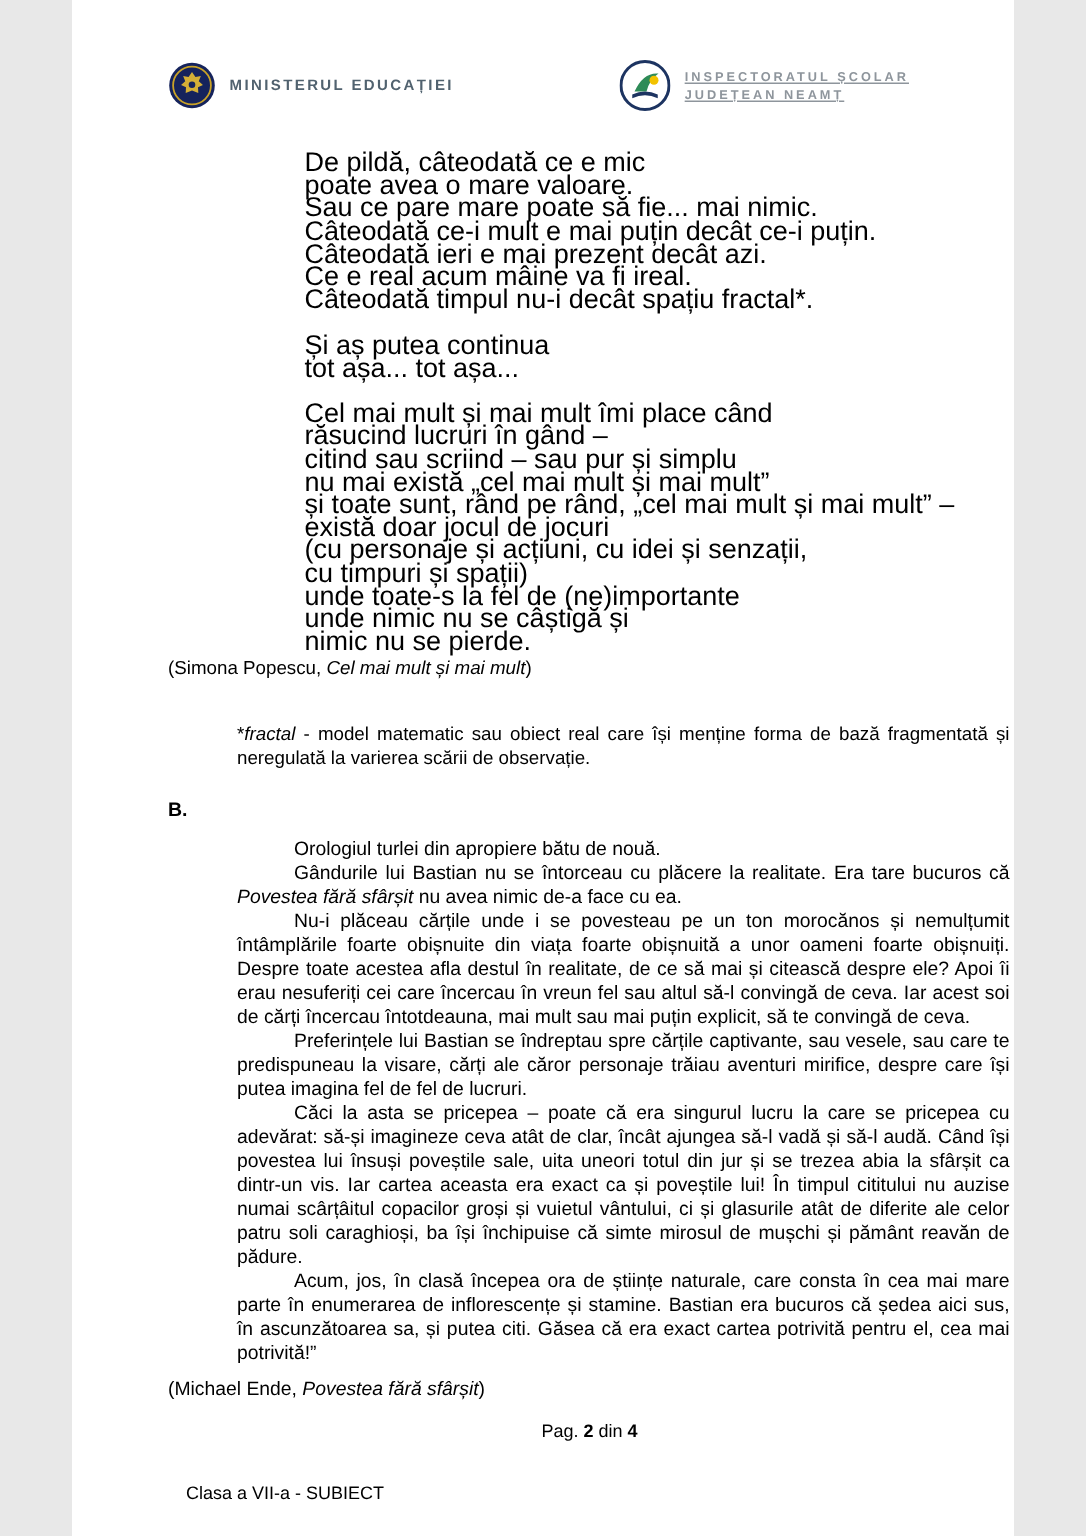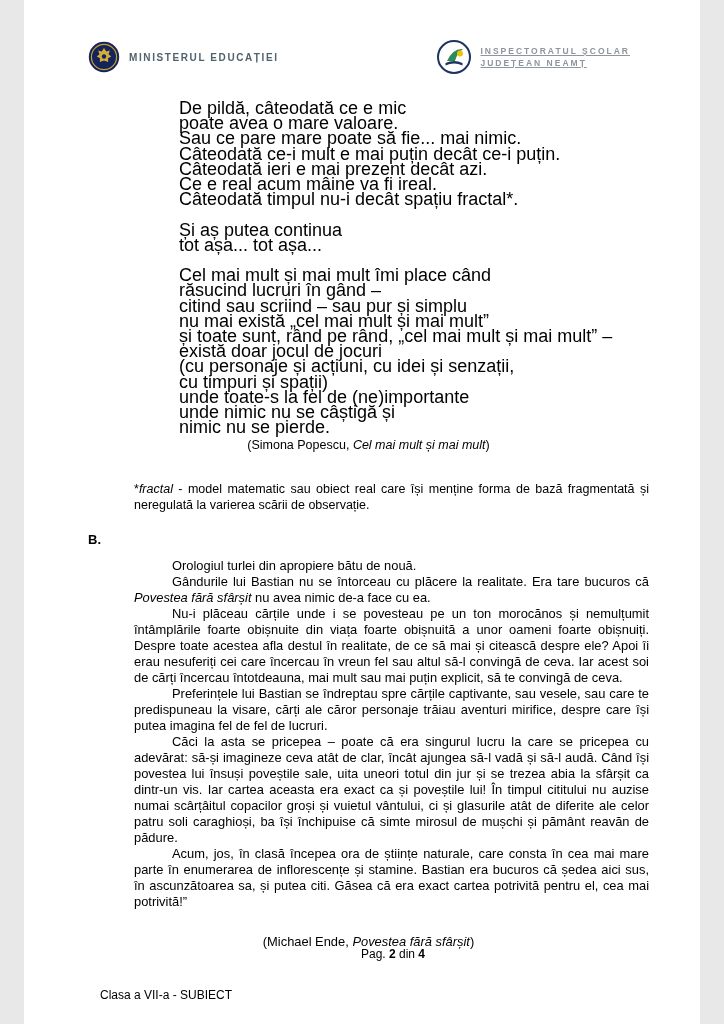--- a/index.html
+++ b/index.html
@@ -1,19 +1,19 @@
 <!DOCTYPE html>
 <html><head>
 <meta charset="utf-8">
 <style>
   * { margin:0; padding:0; box-sizing:border-box; }
   html,body { background:#e8e8e8; }
   body { font-family:"Liberation Sans", sans-serif; color:#000; }
   .page {
-    position:relative; width:676px; height:1024px; background:#ffffff;
+    position:relative; width:628px; height:1024px; background:#ffffff;
     margin:0 auto; overflow:hidden;
   }
   
   .header {
     position:absolute; top:40px; left:64px; right:70px;
     display:flex; justify-content:space-between; align-items:center;
   }
   .logo-block { display:flex; align-items:center; gap:9px; }
   .emblem { display:inline-flex; flex:0 0 auto; }
   .logo-text-ministry {
@@ -30,36 +30,36 @@
   }
   
   .content {
     position:absolute; top:101px; left:64px; width:561px;
   }
   .poem {
     margin-left:91px; font-size:18px; line-height:15.2px; text-align:left;
   }
   .poem-line { white-space:pre; }
   .attribution {
-    width:100%; text-align:center; font-size:12.5px; line-height:15px;
+    width:100%; text-align:left; font-size:12.5px; line-height:15px;
   }
   .poem-attribution { margin-top:3px; }
   .footnote {
     margin-top:28px; margin-left:46px; width:515px;
     font-size:12.5px; line-height:16px; text-align:justify;
   }
   .section-label {
     margin-top:19px; font-weight:bold; font-size:13px;
   }
   .prose {
     margin-top:11px; margin-left:46px; width:515px;
     font-size:12.9px; line-height:16px; text-align:justify;
   }
   .para { text-indent:38px; }
-  .prose-attribution { margin-top:24px; font-size:12.9px; }
+  .prose-attribution { margin-top:8px; font-size:12.9px; }
   .it { font-style:italic; }
   .bd { font-weight:bold; }
   
   .page-number {
     position:absolute; top:947px; left:0; width:100%;
     text-align:center; font-size:12px;margin-left:31px;
   }
   .class-label {
     position:absolute; top:988px; left:76px; font-size:12px;
   }

